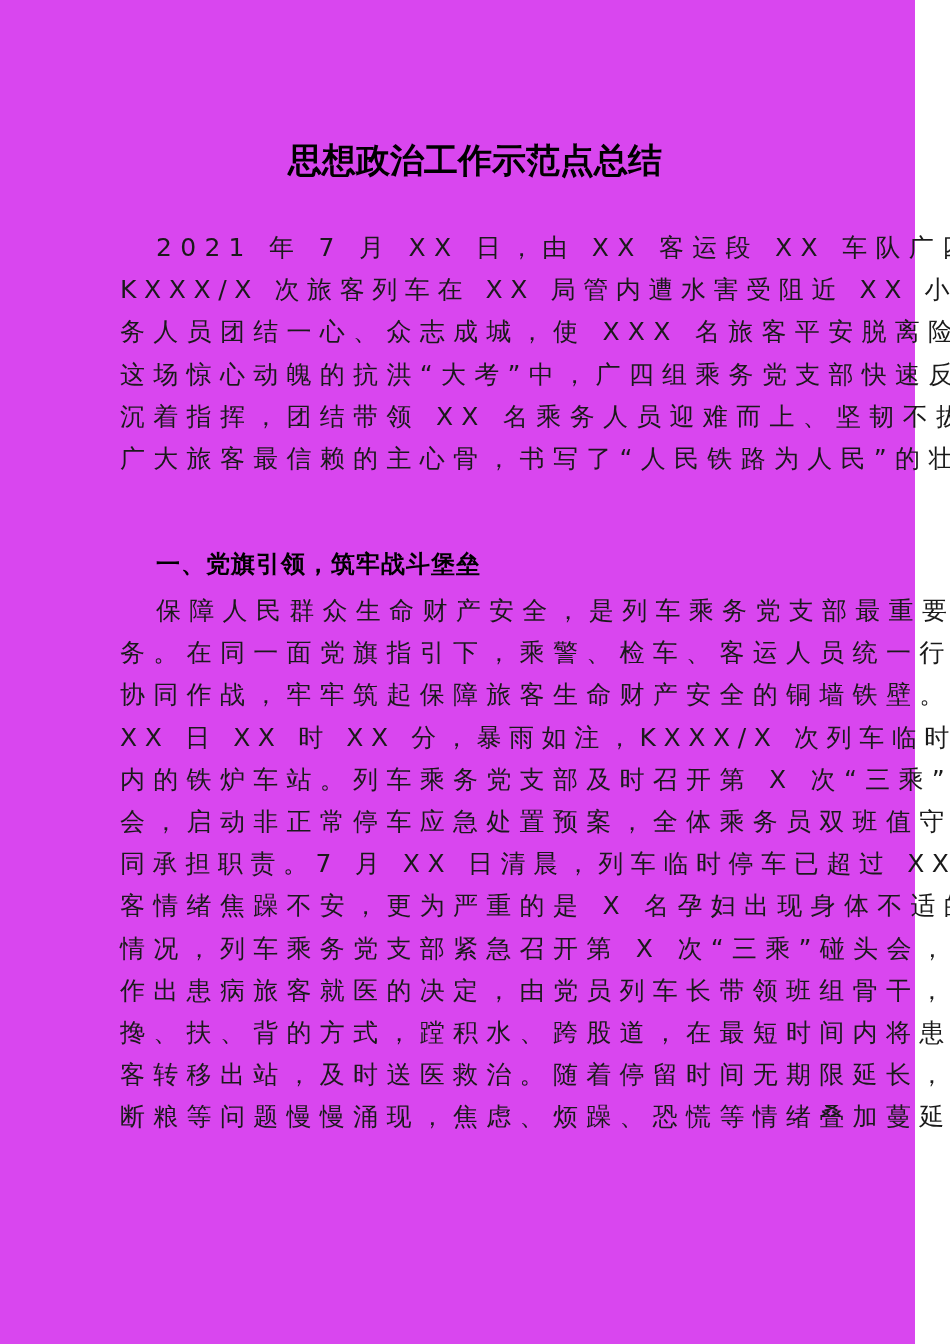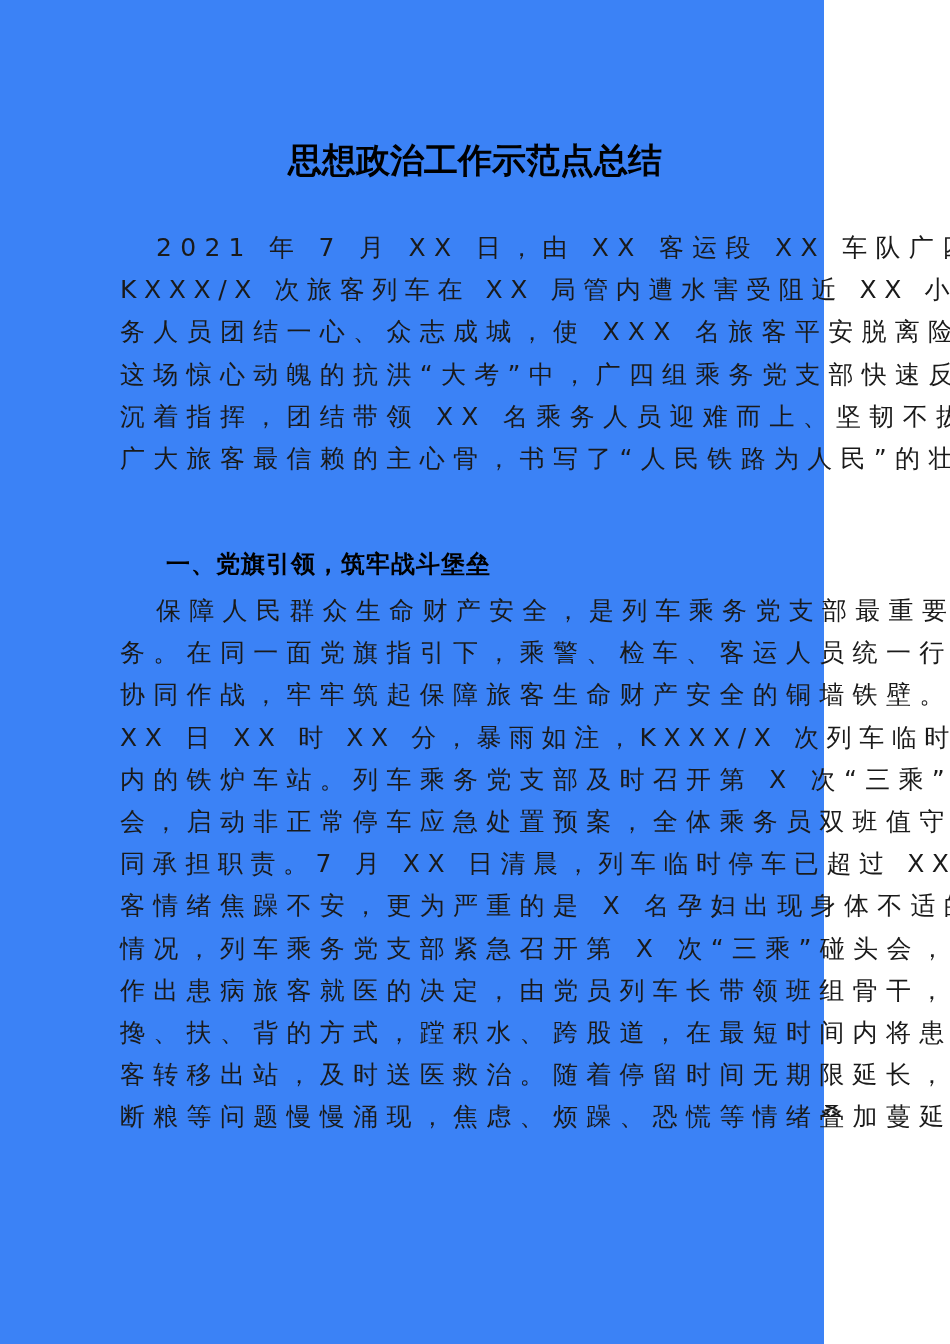--- a/index.html
+++ b/index.html
@@ -10,23 +10,23 @@
     body {
       width: 950px;
       height: 1344px;
       position: relative;
       overflow: hidden;
       color: #111111;
     }
     .page {
       position: absolute;
       left: 0; top: 0;
-      width: 824px;
+      width: 915px;
       height: 1344px;
-      background: #3b82f6;
+      background: #d946ef;
     }
     .title {
       position: absolute;
       left: 0;
       width: 950px;
       top: 136px;
       text-align: center;
       font-family: "DejaVu Serif", "Liberation Serif", serif;
       font-weight: bold;
       font-size: 34px;
@@ -50,21 +50,21 @@
       letter-spacing: 8.3px;
     }
     .line.indent {
       padding-left: 36px;
     }
     .line.tight {
       letter-spacing: 7.6px;
     }
     .heading {
       position: absolute;
-      left: 166px;
+      left: 156px;
       top: 544px;
       font-family: "DejaVu Sans", "Liberation Sans", sans-serif;
       font-weight: bold;
       font-size: 24px;
       line-height: 40px;
       letter-spacing: 1px;
       color: #000000;
     }
   </style>
 </head>

